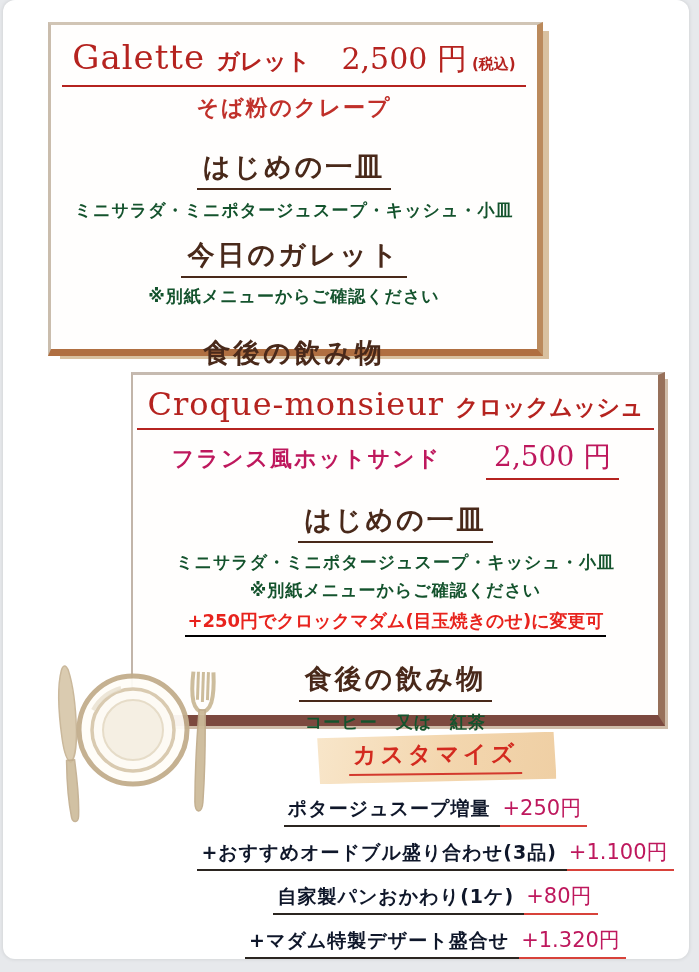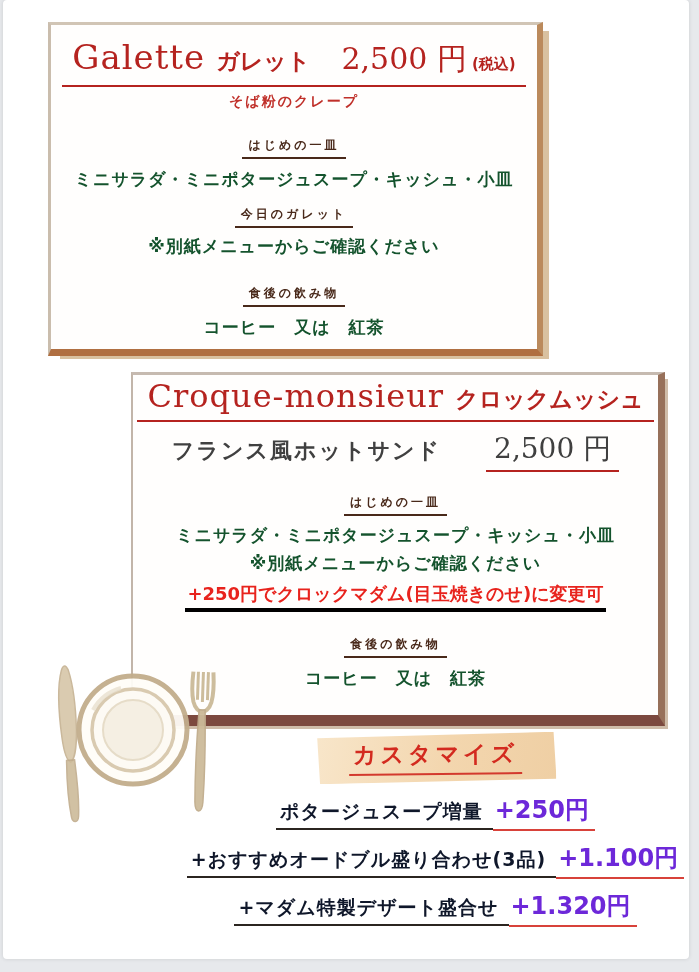--- a/index.html
+++ b/index.html
@@ -6,21 +6,21 @@
   html,body { width:699px; height:972px; }
   body {
     background:#e7e9ec;
     font-family:"DejaVu Sans", sans-serif;
     position:relative;
     overflow:hidden;
   }
   .page {
     position:absolute; left:3px; top:0; right:10px; bottom:13px;
     background:#ffffff;
-    border-radius:4px;
+    border-radius:12px;
     box-shadow:0 0 4px rgba(0,0,0,.12);
   }
   
   .card {
     position:absolute;
     background:#fffefd;
     text-align:center;
   }
   .card1 {
     left:45px; top:22px; width:495px; height:334px;
@@ -42,64 +42,64 @@
   .title-underline {
     display:inline-block;
     border-bottom:2px solid #b5231f;
     padding:0 10px 5px 10px;
   }
   .t-en { font-family:"DejaVu Serif", serif; font-size:34px; letter-spacing:1px; }
   .t-ja { font-size:23px; font-weight:bold; padding-left:6px; }
   .t-price { font-family:"DejaVu Serif", serif; font-size:30px; padding-left:26px; }
   .t-tax { font-size:15px; font-weight:bold; }
   .card1 .title-row { padding-top:12px; }
-  .card1 .subtitle { margin-top:6px; color:#c0302a; font-size:14px; font-weight:bold; letter-spacing:2px; }
-  .card2 .title-row { padding-top:2px;text-align:center; }
-  .card2 .subtitle-row { margin-top:8px; color:#404040; white-space:nowrap; }
+  .card1 .subtitle { margin-top:6px; color:#c0302a; font-size:22px; font-weight:bold; letter-spacing:2px; }
+  .card2 .title-row { padding-top:10px;text-align:center; }
+  .card2 .subtitle-row { margin-top:8px; color:#be185d; white-space:nowrap; }
   .sub-ja { font-size:22px; font-weight:bold; letter-spacing:2px; }
   .sub-price {
     font-family:"DejaVu Serif", serif; font-size:28px; margin-left:40px;
     display:inline-block; border-bottom:2px solid #b5231f; padding:0 8px 2px 8px;
   }
-  .sec-heading { color:#49291a; font-size:12px; font-weight:bold; letter-spacing:3px; }
+  .sec-heading { color:#49291a; font-size:27px; font-weight:bold; letter-spacing:3px; }
   .sec-heading > span {
     display:inline-block; border-bottom:2px solid #49291a; padding:0 6px 3px 6px;
   }
   .sec-body { color:#14532d; font-size:17px; font-weight:bold; letter-spacing:1px; }
   .card1 .h1 { margin-top:26px; } .card1 .b1 { margin-top:9px; }
   .card1 .h2 { margin-top:15px; } .card1 .b2 { margin-top:7px; }
   .card1 .h3 { margin-top:27px; } .card1 .b3 { margin-top:9px; }
   .card2 .h1 { margin-top:22px; } .card2 .b1 { margin-top:8px; }
   .card2 .h2 { margin-top:26px; } .card2 .b2 { margin-top:5px; }
   .card2 .h3 { margin-top:24px; } .card2 .b3 { margin-top:9px; }
   .upgrade-note { margin-top:7px; }
   .upgrade-note > span {
     color:#e8231d; font-size:18px; font-weight:bold;
-    display:inline-block; border-bottom:4px solid #000000; padding:0 2px 2px 2px;
+    display:inline-block; border-bottom:2px solid #000000; padding:0 2px 2px 2px;
   }
   
   .customize { position:absolute; left:180px; top:728px; width:505px; text-align:center; }
   .tape {
     display:inline-block; margin-top:5px;
     background:linear-gradient(100deg,#f8e6ca 0%, #f3d6ae 55%, #efcfa4 100%);
     padding:6px 34px 8px 34px;
     transform:rotate(-0.6deg);
     clip-path:polygon(1% 8%, 99% 0%, 100% 94%, 2% 100%);
   }
   .tape-label {
     color:#d32a1f; font-size:23px; font-weight:bold; letter-spacing:4px;
     display:inline-block; border-bottom:2px solid #d3392d; padding:0 4px 3px 4px;
   }
   .cust-row { margin-top:11px; white-space:nowrap; }
   .cust-name {
     color:#0f172a; font-size:19px; font-weight:bold; letter-spacing:1px;
     display:inline-block; border-bottom:2px solid #2b2520; padding:0 10px 3px 4px;
   }
   .cust-price {
-    color:#6d28d9; font-size:24px; font-weight:bold;
+    color:#be185d; font-size:21px; font-weight:normal;
     display:inline-block; border-bottom:2px solid #d8423a; padding:0 6px 3px 2px;
   }
   
   .place-setting { position:absolute; left:30px; top:652px; width:235px; height:200px; }
 </style>
 </head>
 <body>
 
 <div class="page">
 
@@ -163,20 +163,23 @@
     <div class="tape">
       <span class="tape-label">カスタマイズ</span>
     </div>
     <div class="cust-row">
       <span class="cust-name">ポタージュスープ増量</span><span class="cust-price">+250円</span>
     </div>
     <div class="cust-row">
       <span class="cust-name">+おすすめオードブル盛り合わせ(3品)</span><span class="cust-price">+1.100円</span>
     </div>
     <div class="cust-row">
+      <span class="cust-name">自家製パンおかわり(1ケ)</span><span class="cust-price">+80円</span>
+    </div>
+    <div class="cust-row">
       <span class="cust-name">+マダム特製デザート盛合せ</span><span class="cust-price">+1.320円</span>
     </div>
   </div>
 
   <svg class="place-setting" viewBox="0 0 235 200">
 
     <g transform="rotate(-4 40 100)">
       <path d="M34 18 C30 30 28 55 30 85 C31 100 33 108 37 110 C41 108 44 95 45 78 C46 52 44 30 41 18 C39 12 36 12 34 18 Z" fill="#d6c6a8" stroke="#c5b191" stroke-width="1.5" opacity="0.9"></path>
       <path d="M33 108 C32 125 32 150 34 165 C35 171 40 171 41 165 C43 148 42 124 41 108 Z" fill="#cdbb9a" stroke="#c0ac8c" stroke-width="1.5" opacity="0.9"></path>
     </g>

